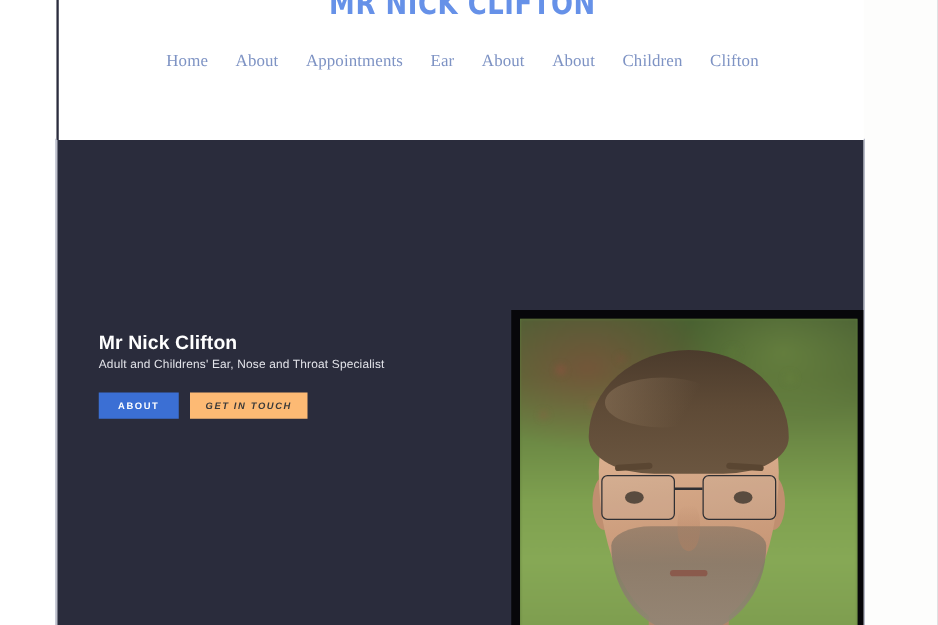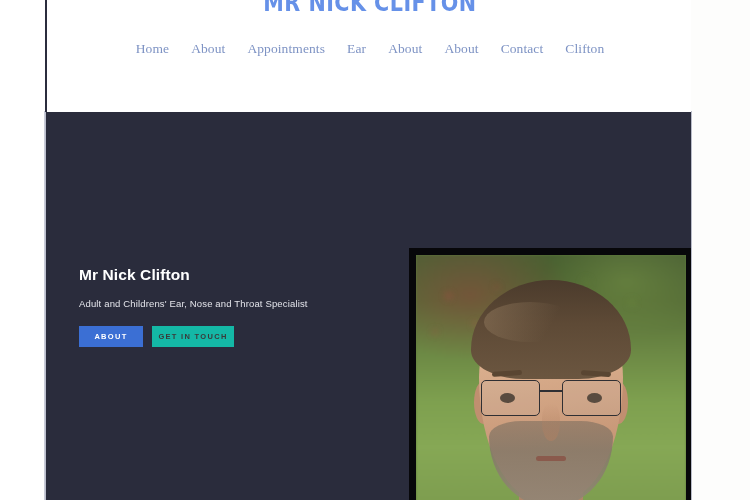--- a/index.html
+++ b/index.html
@@ -84,21 +84,21 @@
     width:280px;
   }
   .hero-title {
     font-size:15.5px;
     font-weight:bold;
     color:#ffffff;
     letter-spacing:0.1px;
     line-height:1.2;
   }
   .hero-subtitle {
-    margin-top:13px;
+    margin-top:1px;
     font-size:9.5px;
     color:#e3e4ea;
     letter-spacing:0.15px;
     line-height:1.3;
     white-space:nowrap;
   }
   .hero-buttons {
     margin-top:16px;
     display:flex;
     align-items:center;
@@ -115,23 +115,24 @@
     text-decoration:none;
     cursor:pointer;
     border:none;
   }
   .btn-primary {
     background:#3b6fd4;
     color:#ffffff;
     width:64px;
   }
   .btn-secondary {
-    background:#14b8a6;
+    background:#fdba74;
     color:#3a3a3a;
-    width:82px;
+    width:94px;
+    font-style:italic;
   }
 
   
   .portrait-frame {
     position:absolute;
     left:364px; top:137px;
     width:284px; height:346px;
     background:#07070a;
     padding:7px;
     z-index:4;
@@ -348,21 +349,21 @@
 
   <header class="site-header">
     <div class="brand">MR NICK CLIFTON</div>
     <nav class="main-nav">
       <a class="nav-link">Home</a>
       <a class="nav-link">About</a>
       <a class="nav-link">Appointments</a>
       <a class="nav-link">Ear</a>
       <a class="nav-link">About</a>
       <a class="nav-link">About</a>
-      <a class="nav-link">Contact</a>
+      <a class="nav-link">Children</a>
       <a class="nav-link">Clifton</a>
     </nav>
   </header>
 
   <div class="left-gutter"></div>
   <div class="right-gutter"></div>
 
 </div>
 
 </body></html>

